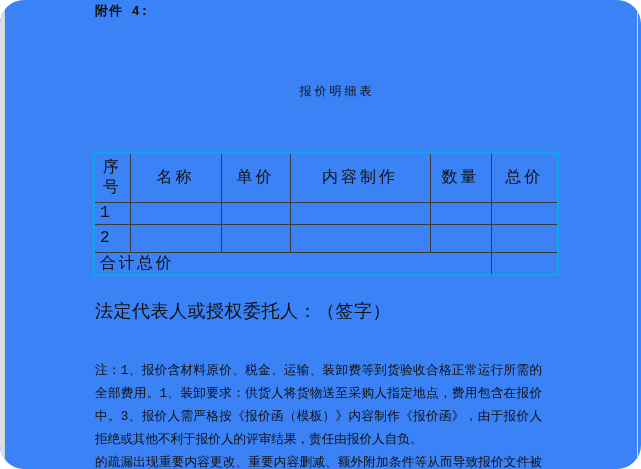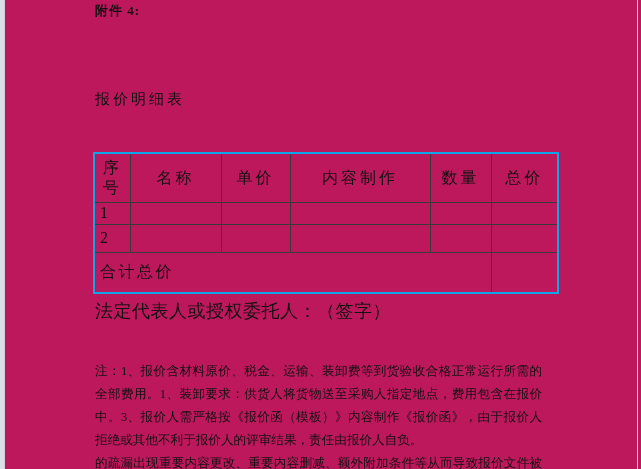--- a/index.html
+++ b/index.html
@@ -1,24 +1,25 @@
 <!DOCTYPE html>
 <html><head>
 <meta charset="utf-8">
 <style>
   * { margin: 0; padding: 0; box-sizing: border-box; }
   html, body { background: #ffffff; }
   .canvas {
     position: relative;
     width: 641px;
     height: 469px;
-    background: #be185d;
+    background: #3b82f6;
     overflow: hidden;
-    font-family: Liberation Serif, serif;
+    font-family: Liberation Mono, monospace;
     color: #111111;
+    border-radius: 24px;
   }
   .edge-left {
     position: absolute;
     left: 0; top: 0;
     width: 5px; height: 100%;
     background: #dce0e6;
     border-right: 1px solid #ccd1d7;
   }
   .edge-right {
     position: absolute;
@@ -28,23 +29,24 @@
   }
   .attachment {
     position: absolute;
     left: 95px; top: 2px;
     font-size: 13px;
     font-weight: bold;
     letter-spacing: 1px;
   }
   .doc-title {
     position: absolute;
-    left: 95px; top: 90px;
+    left: 95px; top: 83px;
     width: 484px;
-    font-size: 15px;
+    text-align: center;
+    font-size: 12px;
     letter-spacing: 3px;
   }
   table.quote-table {
     position: absolute;
     left: 93px; top: 152px;
     width: 464px;
     border-collapse: collapse;
     table-layout: fixed;
     border: 2px solid #0ea5e9;
     font-size: 16px;
@@ -59,21 +61,21 @@
     font-weight: normal;
     text-align: center;
     letter-spacing: 3px;
     line-height: 20px;
     height: 49px;
     padding: 0 4px;
     word-break: break-all;
   }
   tr.body-row-1 td { height: 22px; }
   tr.body-row-2 td { height: 28px; }
-  tr.total-row td { height: 41px; }
+  tr.total-row td { height: 23px; }
   td.seq-cell {
     text-align: left;
     padding-left: 5px;
   }
   td.total-label-cell {
     text-align: left;
     padding-left: 5px;
     letter-spacing: 2.5px;
   }
   .signature {

